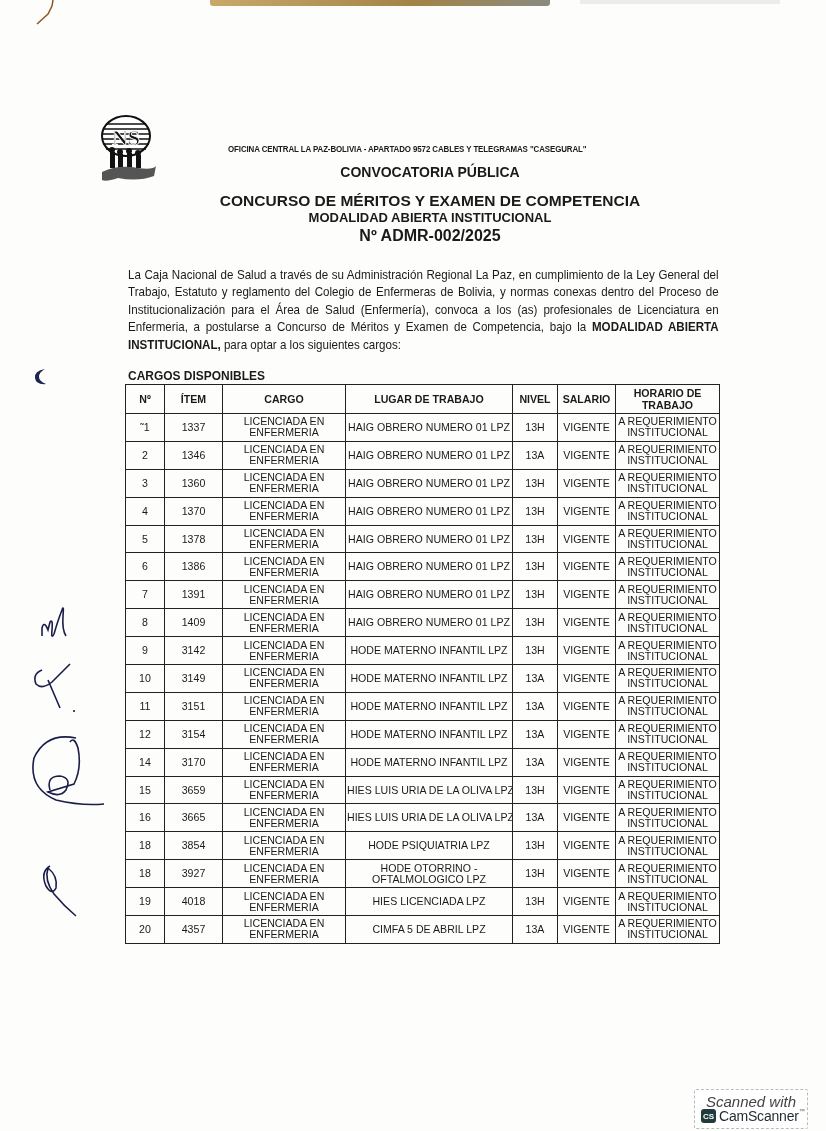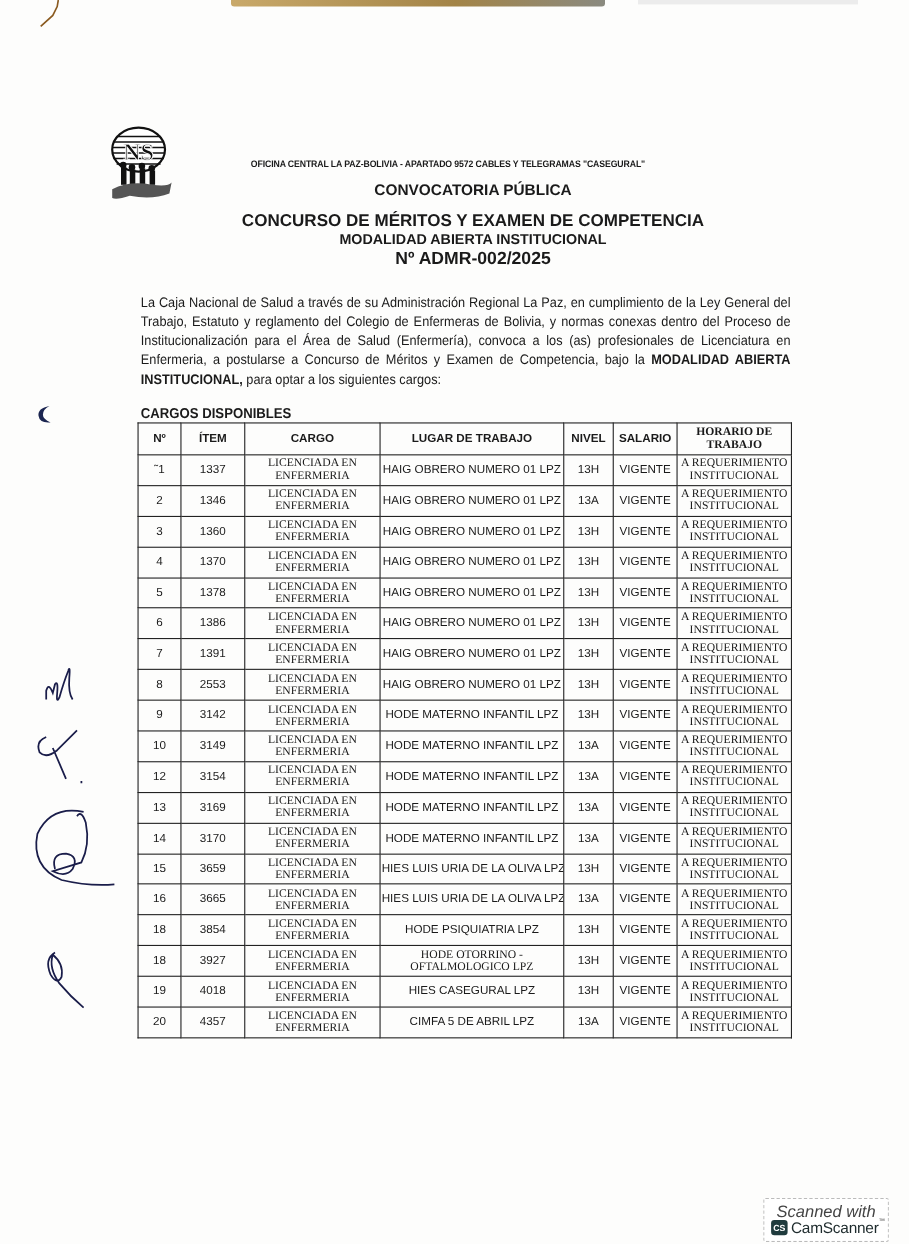--- a/index.html
+++ b/index.html
@@ -53,21 +53,21 @@
     position: absolute; left: 125px; top: 384px; width: 594px;
     border-collapse: collapse; table-layout: fixed;
     font-size: 10.6px;
   }
   table.cargos th, table.cargos td {
     border: 1px solid #222; text-align: center; vertical-align: middle;
     padding: 0 1px; overflow: hidden; white-space: nowrap;
   }
   table.cargos th { height: 28px; font-weight: bold; font-size: 10.6px; line-height: 12px; }
   table.cargos td { height: 26.9px; line-height: 11px; }
-  .wrap2 { white-space: normal !important; font-family: Liberation Serif, serif; }
+  .wrap2 { white-space: normal !important; }
   .margin-mark { position: absolute; }
   .cs-badge {
     position: absolute; left: 694px; top: 1089px; width: 112px; height: 38px;
     border: 1px dashed #bbb; border-radius: 2px; background: #fff;
     font-family: "Liberation Sans", sans-serif;
   }
   .cs-scanned { position: absolute; left: 0; right: 0; top: 3px; text-align: center; font-size: 15px; color: #444; font-style: italic; }
   .cs-row { position: absolute; left: 6px; top: 18px; display: flex; align-items: center; }
   .cs-icon {
     width: 15px; height: 14px; background: #1f3b3d; color: #fff; border-radius: 3px;
@@ -199,21 +199,21 @@
         <td>7</td>
         <td>1391</td>
         <td class="wrap2">LICENCIADA EN ENFERMERIA</td>
         <td>HAIG OBRERO NUMERO 01 LPZ</td>
         <td>13H</td>
         <td>VIGENTE</td>
         <td class="wrap2">A REQUERIMIENTO INSTITUCIONAL</td>
       </tr>
       <tr>
         <td>8</td>
-        <td>2553</td>
+        <td>1409</td>
         <td class="wrap2">LICENCIADA EN ENFERMERIA</td>
         <td>HAIG OBRERO NUMERO 01 LPZ</td>
         <td>13H</td>
         <td>VIGENTE</td>
         <td class="wrap2">A REQUERIMIENTO INSTITUCIONAL</td>
       </tr>
       <tr>
         <td>9</td>
         <td>3142</td>
         <td class="wrap2">LICENCIADA EN ENFERMERIA</td>
@@ -225,38 +225,38 @@
       <tr>
         <td>10</td>
         <td>3149</td>
         <td class="wrap2">LICENCIADA EN ENFERMERIA</td>
         <td>HODE MATERNO INFANTIL LPZ</td>
         <td>13A</td>
         <td>VIGENTE</td>
         <td class="wrap2">A REQUERIMIENTO INSTITUCIONAL</td>
       </tr>
       <tr>
+        <td>11</td>
+        <td>3151</td>
+        <td class="wrap2">LICENCIADA EN ENFERMERIA</td>
+        <td>HODE MATERNO INFANTIL LPZ</td>
+        <td>13A</td>
+        <td>VIGENTE</td>
+        <td class="wrap2">A REQUERIMIENTO INSTITUCIONAL</td>
+      </tr>
+      <tr>
         <td>12</td>
         <td>3154</td>
         <td class="wrap2">LICENCIADA EN ENFERMERIA</td>
         <td>HODE MATERNO INFANTIL LPZ</td>
         <td>13A</td>
         <td>VIGENTE</td>
         <td class="wrap2">A REQUERIMIENTO INSTITUCIONAL</td>
       </tr>
       <tr>
-        <td>13</td>
-        <td>3169</td>
-        <td class="wrap2">LICENCIADA EN ENFERMERIA</td>
-        <td>HODE MATERNO INFANTIL LPZ</td>
-        <td>13A</td>
-        <td>VIGENTE</td>
-        <td class="wrap2">A REQUERIMIENTO INSTITUCIONAL</td>
-      </tr>
-      <tr>
         <td>14</td>
         <td>3170</td>
         <td class="wrap2">LICENCIADA EN ENFERMERIA</td>
         <td>HODE MATERNO INFANTIL LPZ</td>
         <td>13A</td>
         <td>VIGENTE</td>
         <td class="wrap2">A REQUERIMIENTO INSTITUCIONAL</td>
       </tr>
       <tr>
         <td>15</td>
@@ -291,21 +291,21 @@
         <td class="wrap2">LICENCIADA EN ENFERMERIA</td>
         <td class="wrap2">HODE OTORRINO - OFTALMOLOGICO LPZ</td>
         <td>13H</td>
         <td>VIGENTE</td>
         <td class="wrap2">A REQUERIMIENTO INSTITUCIONAL</td>
       </tr>
       <tr>
         <td>19</td>
         <td>4018</td>
         <td class="wrap2">LICENCIADA EN ENFERMERIA</td>
-        <td>HIES CASEGURAL LPZ</td>
+        <td>HIES LICENCIADA LPZ</td>
         <td>13H</td>
         <td>VIGENTE</td>
         <td class="wrap2">A REQUERIMIENTO INSTITUCIONAL</td>
       </tr>
       <tr>
         <td>20</td>
         <td>4357</td>
         <td class="wrap2">LICENCIADA EN ENFERMERIA</td>
         <td>CIMFA 5 DE ABRIL LPZ</td>
         <td>13A</td>

